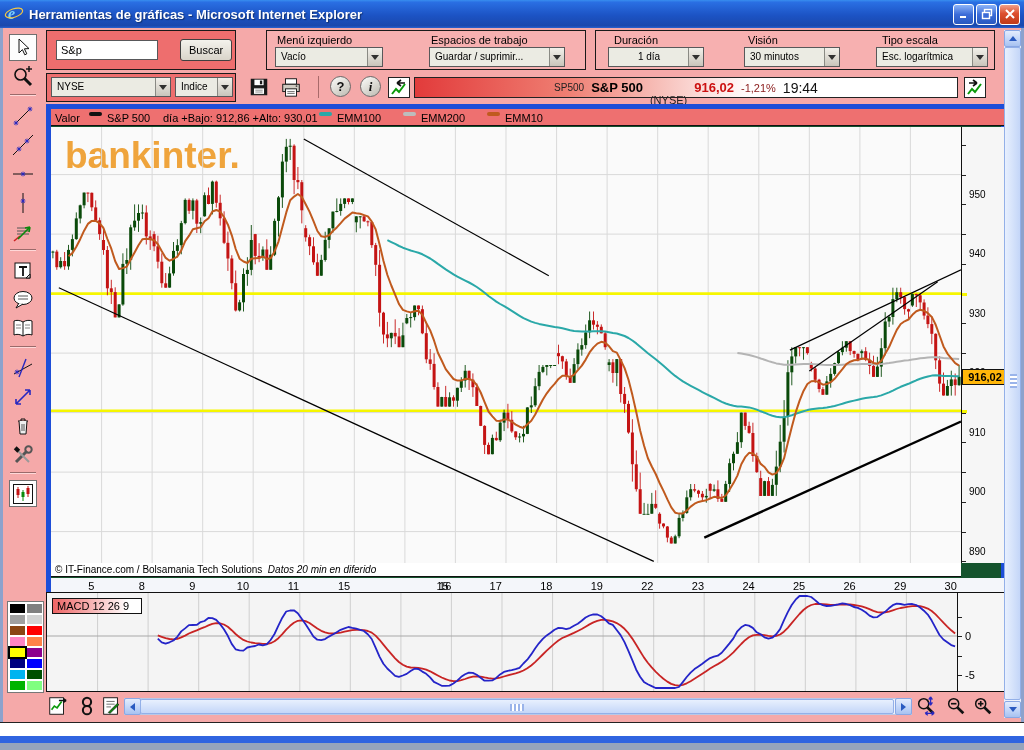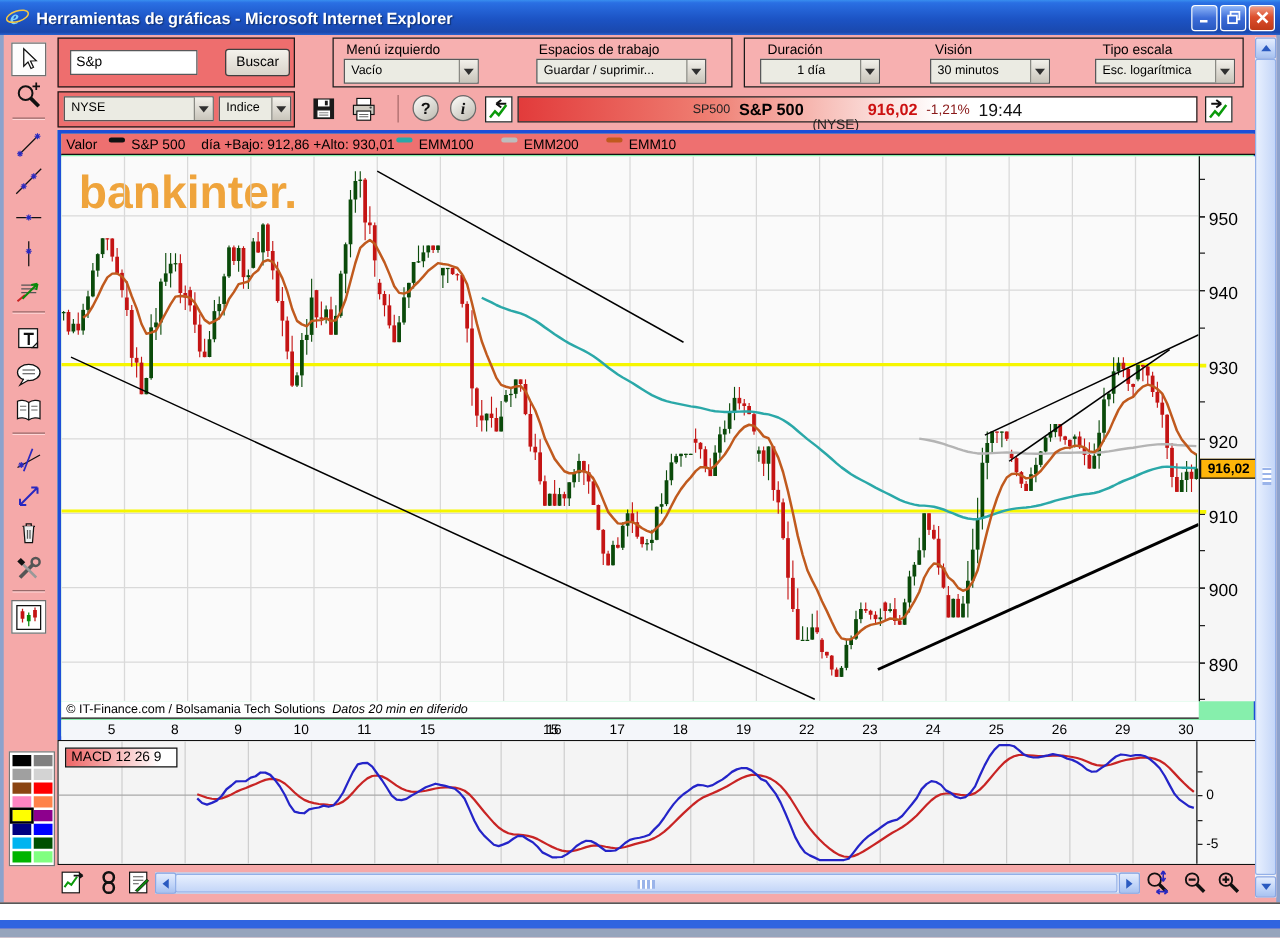--- a/index.html
+++ b/index.html
@@ -43,29 +43,29 @@
   .tickbar .time { font-size:14px; color:#111; }
   .arrbox { position:absolute; top:77px; width:22px; height:21px; background:#fff; border:1px solid #222; }
 
   
   .tool { position:absolute; left:9px; width:28px; height:27px; display:flex; align-items:center; justify-content:center; }
   .tool svg { width:24px; height:24px; }
   .tool.sel { background:#fdfdfd; border:1px solid #707070; }
   .sep { position:absolute; left:10px; width:26px; height:1px; background:#9a6a6a; box-shadow:0 1px 0 #ffd8d8; }
 
   
-  .chartbox { position:absolute; left:46px; top:104px; width:960px; height:488px; border:3px solid #1d4ed8; background:#86efac; }
+  .chartbox { position:absolute; left:46px; top:104px; width:960px; height:488px; border:5px solid #1d4ed8; background:#14532d; }
   .legend { position:absolute; left:0; top:0; width:958px; height:17px; background:#ee7070; border-bottom:1px solid #111; }
   .legend span { position:absolute; top:3px; font-size:11px; color:#000; white-space:nowrap; }
   .lsw { position:absolute; top:7px; width:13px; height:4px; border-radius:2px; }
   .plot { position:absolute; left:0; top:18px; width:910px; height:436px; background:#fafafa; overflow:hidden; }
   .plot svg { position:absolute; left:0; top:0; }
   .wmark { position:absolute; left:14px; top:8px; font-size:37px; font-weight:bold; color:#efa43c; letter-spacing:0px; }
   .yaxis { position:absolute; left:910px; top:18px; width:48px; height:436px; background:#f6f6f6; border-left:1px solid #111; }
-  .yaxis .yt { position:absolute; left:7px; font-size:14px; color:#000; }
+  .yaxis .yt { position:absolute; left:7px; font-size:10px; color:#000;margin-top:20px; }
   .yaxis .tick { position:absolute; left:0; width:4px; height:1px; background:#222; }
   .ymark { position:absolute; left:0; width:5px; height:3px; background:#f6f600; }
   .badge { position:absolute; left:0px; width:46px; height:16px; background:#ffb609; border:1px solid #111;
     font-size:11px; font-weight:bold; text-align:center; line-height:14px; color:#000; }
   .copyr { position:absolute; left:0; top:454px; width:910px; height:14px; background:#fff; border-bottom:1px solid #111;
     font-size:10px; color:#000; padding:1px 0 0 4px; }
   .copyr i { font-style:italic; }
   .xaxis { position:absolute; left:0; top:469px; width:958px; height:17px; background:#f4f6fa; }
   .xaxis span { position:absolute; top:2px; width:26px; text-align:center; font-size:11px; color:#000; }
 

